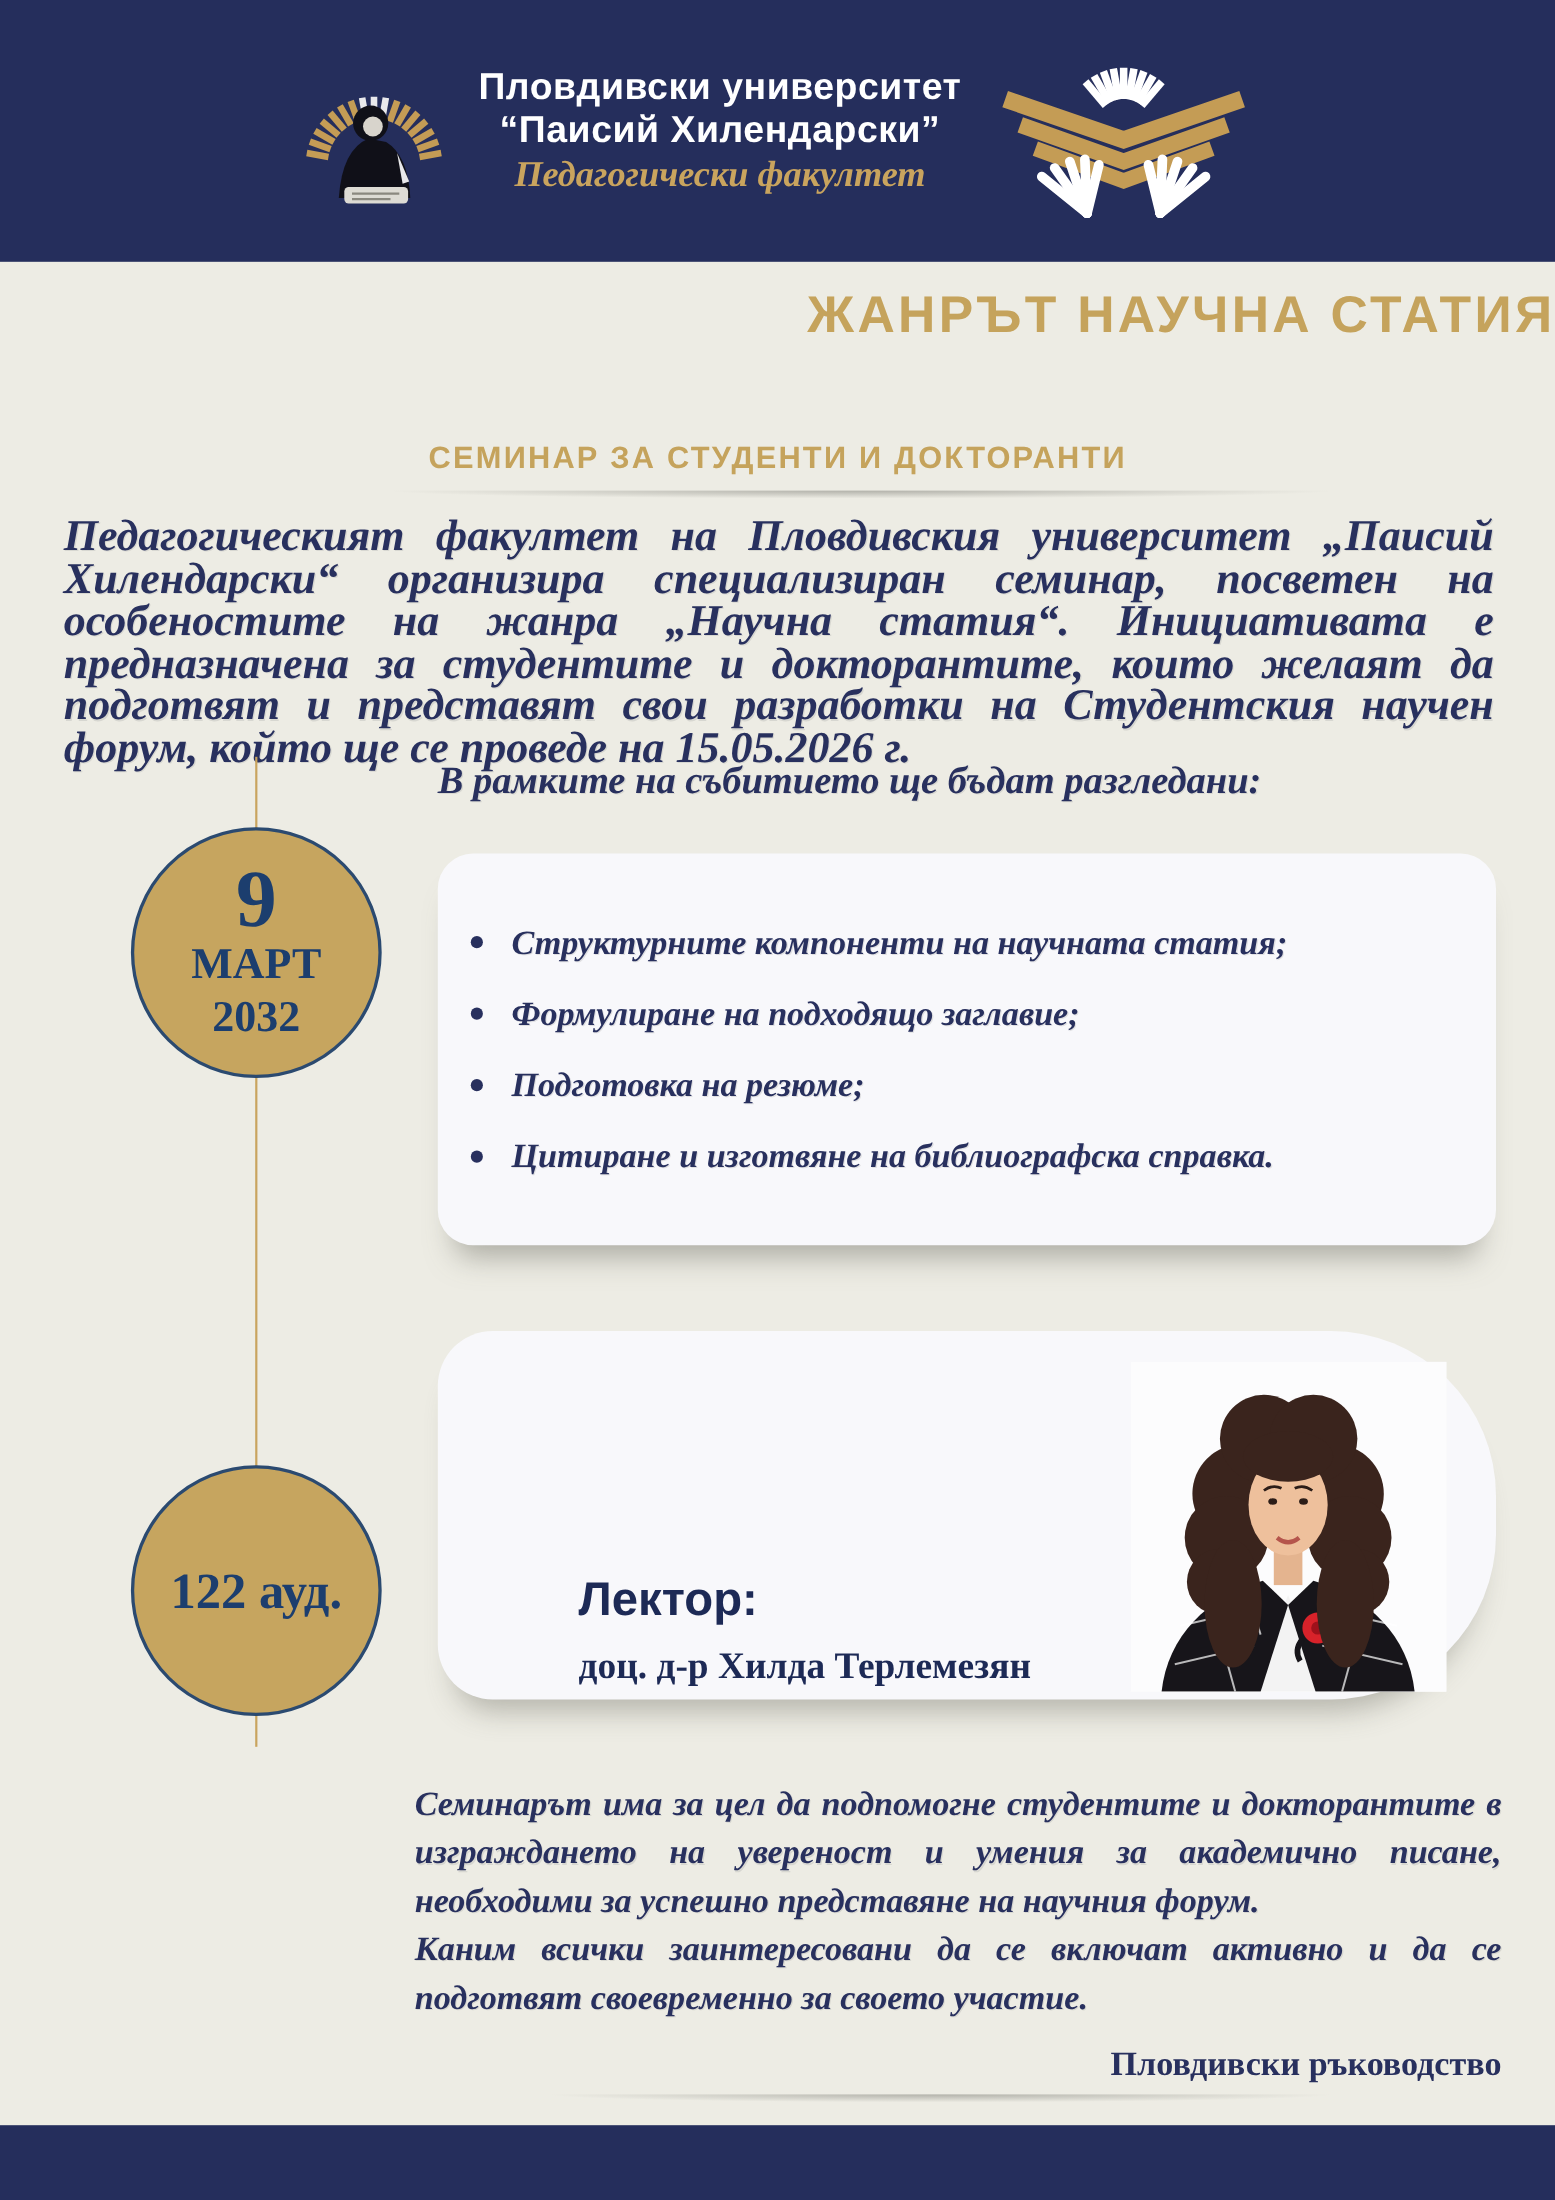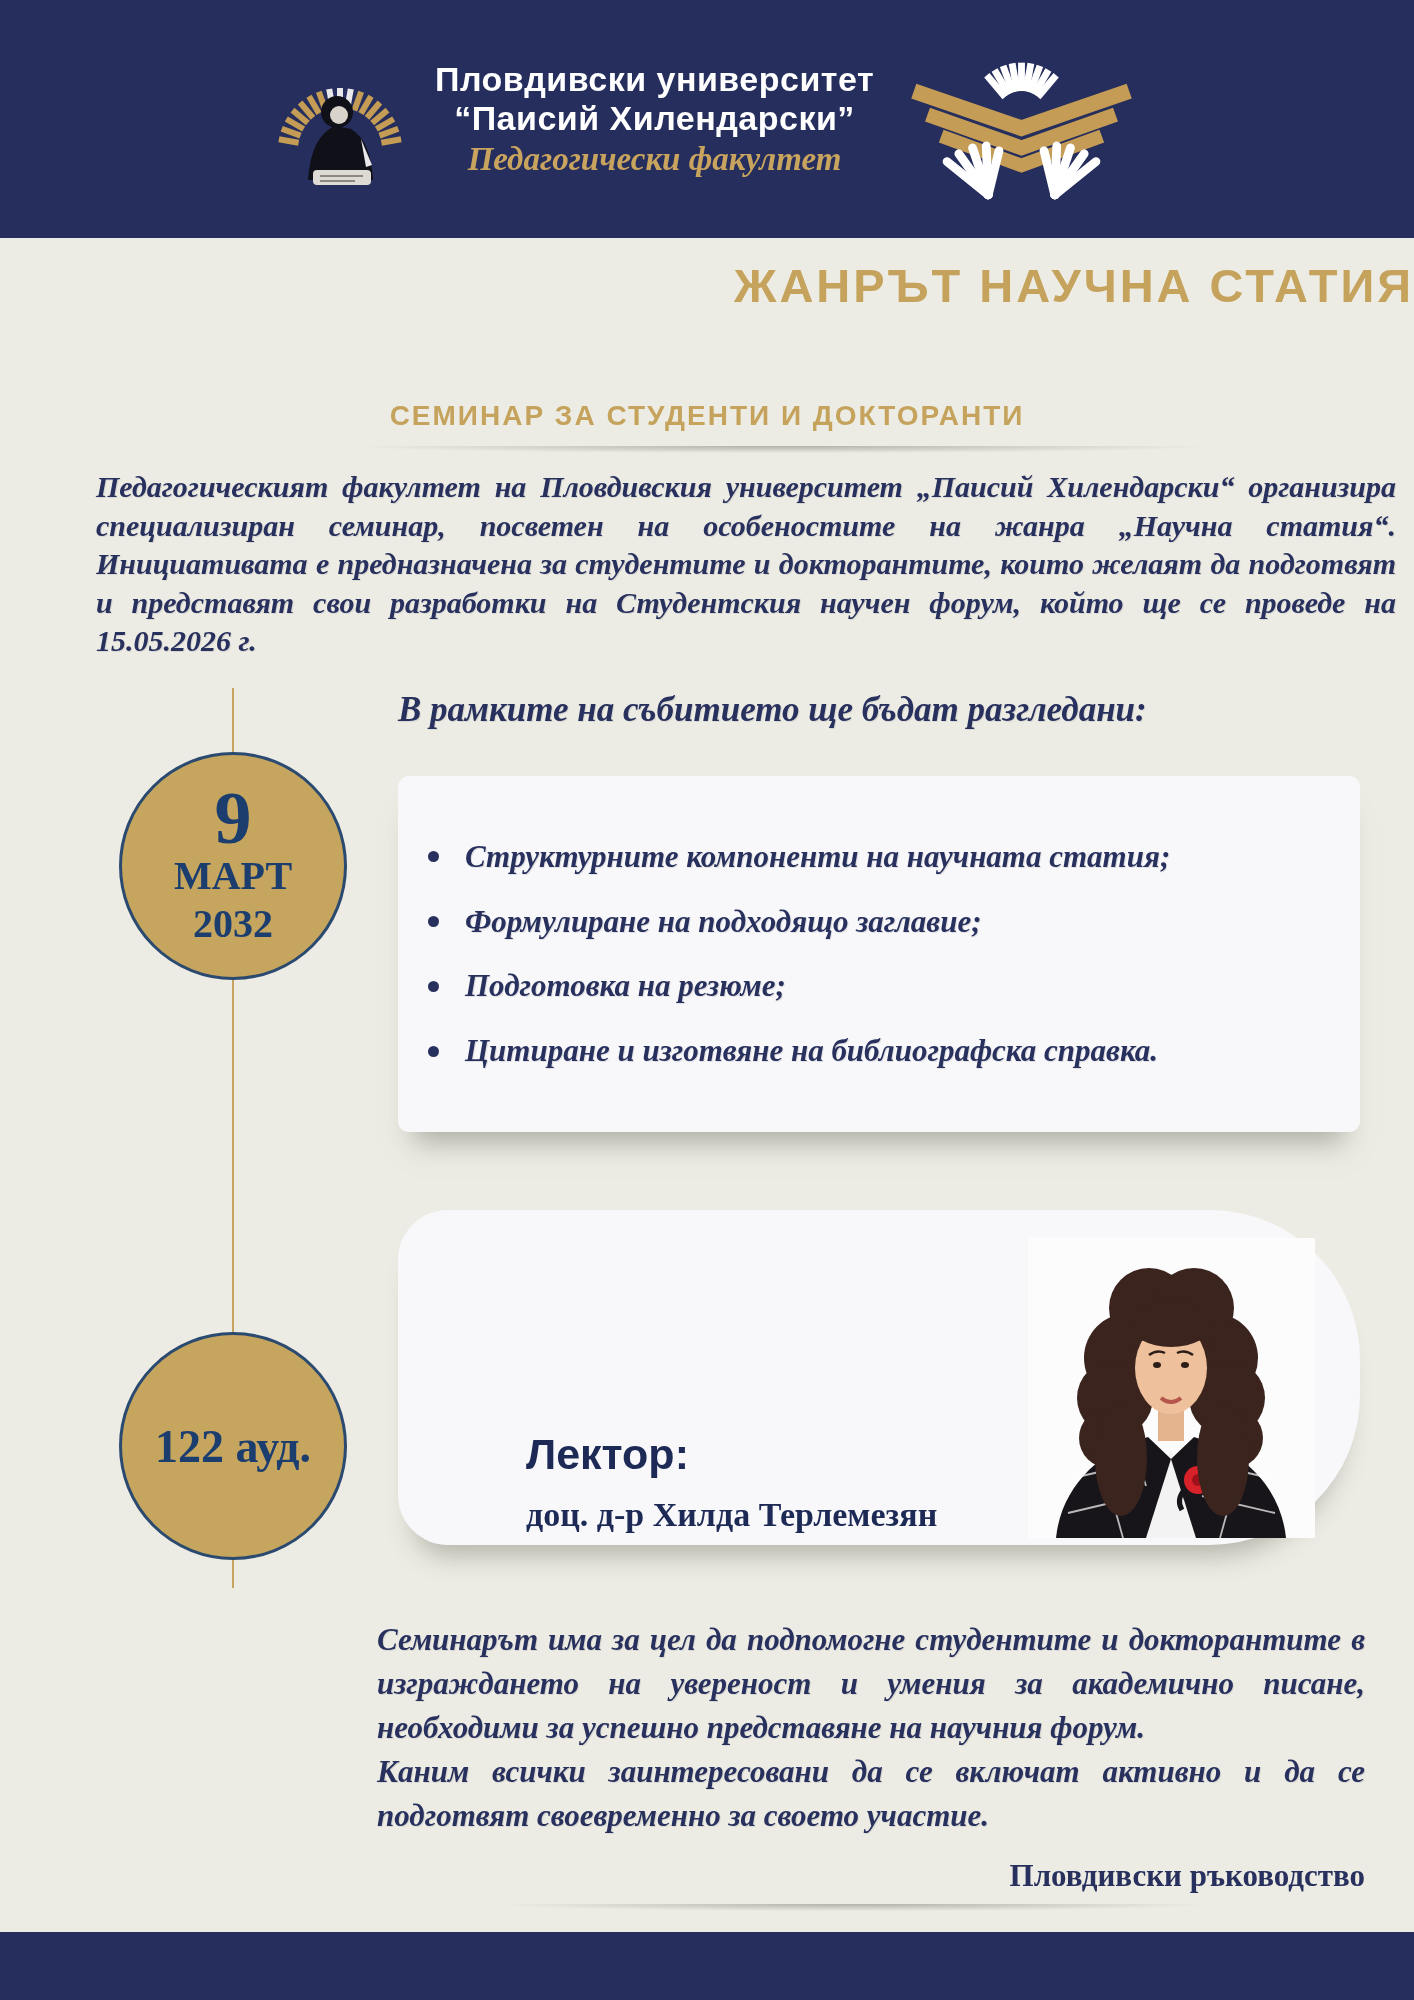--- a/index.html
+++ b/index.html
@@ -21,39 +21,39 @@
     font-family:"Liberation Sans",sans-serif;font-weight:700;font-size:28px;letter-spacing:2px;color:#c5a35c;}
   .shadow-line{position:absolute;height:10px;
     background:radial-gradient(ellipse 50% 100% at 50% 0,rgba(105,105,98,.45),rgba(105,105,98,0) 72%);}
   .divider-top{top:446px;left:185px;width:1195px;}
   .divider-bottom{top:1904px;left:360px;width:990px;}
 
   
   .serif-it{font-family:"Liberation Serif",serif;font-style:italic;font-weight:700;color:#28305e;
     text-shadow:1px 1px 0 rgba(150,150,150,.25);}
   .intro-paragraph{position:absolute;top:468px;left:58px;width:1300px;
-    font-size:30px;line-height:38.5px;text-align:justify;margin-left:38px;}
+    font-size:40px;line-height:38.5px;text-align:justify;}
   .agenda-heading{position:absolute;top:690px;left:398px;font-size:35px;}
 
   
   .timeline-line{position:absolute;left:232px;top:688px;width:2px;height:900px;background:#c9a45e;}
   .circle{position:absolute;left:119px;width:228px;height:228px;border-radius:50%;
     background:#c6a55f;border:3px solid #2b4a70;box-sizing:border-box;
     display:flex;flex-direction:column;align-items:center;justify-content:center;
     font-family:"Liberation Serif",serif;font-weight:700;color:#1c3e6e;text-align:center;}
   .circle-date{top:752px;}
   .circle-time{top:1042px;}
   .circle-room{top:1332px;}
   .date-day{font-size:74px;line-height:68px;}
   .date-month,.date-year{font-size:40px;line-height:48px;}
   .circle-single{font-size:46px;}
 
   
   .agenda-card{position:absolute;left:398px;top:776px;width:962px;height:356px;background:#f8f8fb;
-    border-radius:11px;box-shadow:0 26px 26px -16px rgba(110,110,100,.5);
+    border-radius:32px;box-shadow:0 26px 26px -16px rgba(110,110,100,.5);
     display:flex;flex-direction:column;justify-content:space-evenly;
     padding:34px 46px 34px 30px;box-sizing:border-box;}
   .agenda-item{display:flex;align-items:center;gap:26px;font-size:31px;}
   .bullet-dot{width:11px;height:11px;border-radius:50%;background:#28305e;flex:none;}
 
   .lecturer-card{position:absolute;left:398px;top:1210px;width:962px;height:335px;background:#f8f8fb;
     border-radius:50px 150px 150px 50px;box-shadow:0 26px 26px -16px rgba(110,110,100,.45);}
   .lecturer-label{position:absolute;left:128px;top:220px;font-family:Liberation Sans, sans-serif;
     font-weight:700;font-size:43px;color:#1d2a56;}
   .lecturer-name{position:absolute;left:128px;top:286px;font-family:"Liberation Serif",serif;

